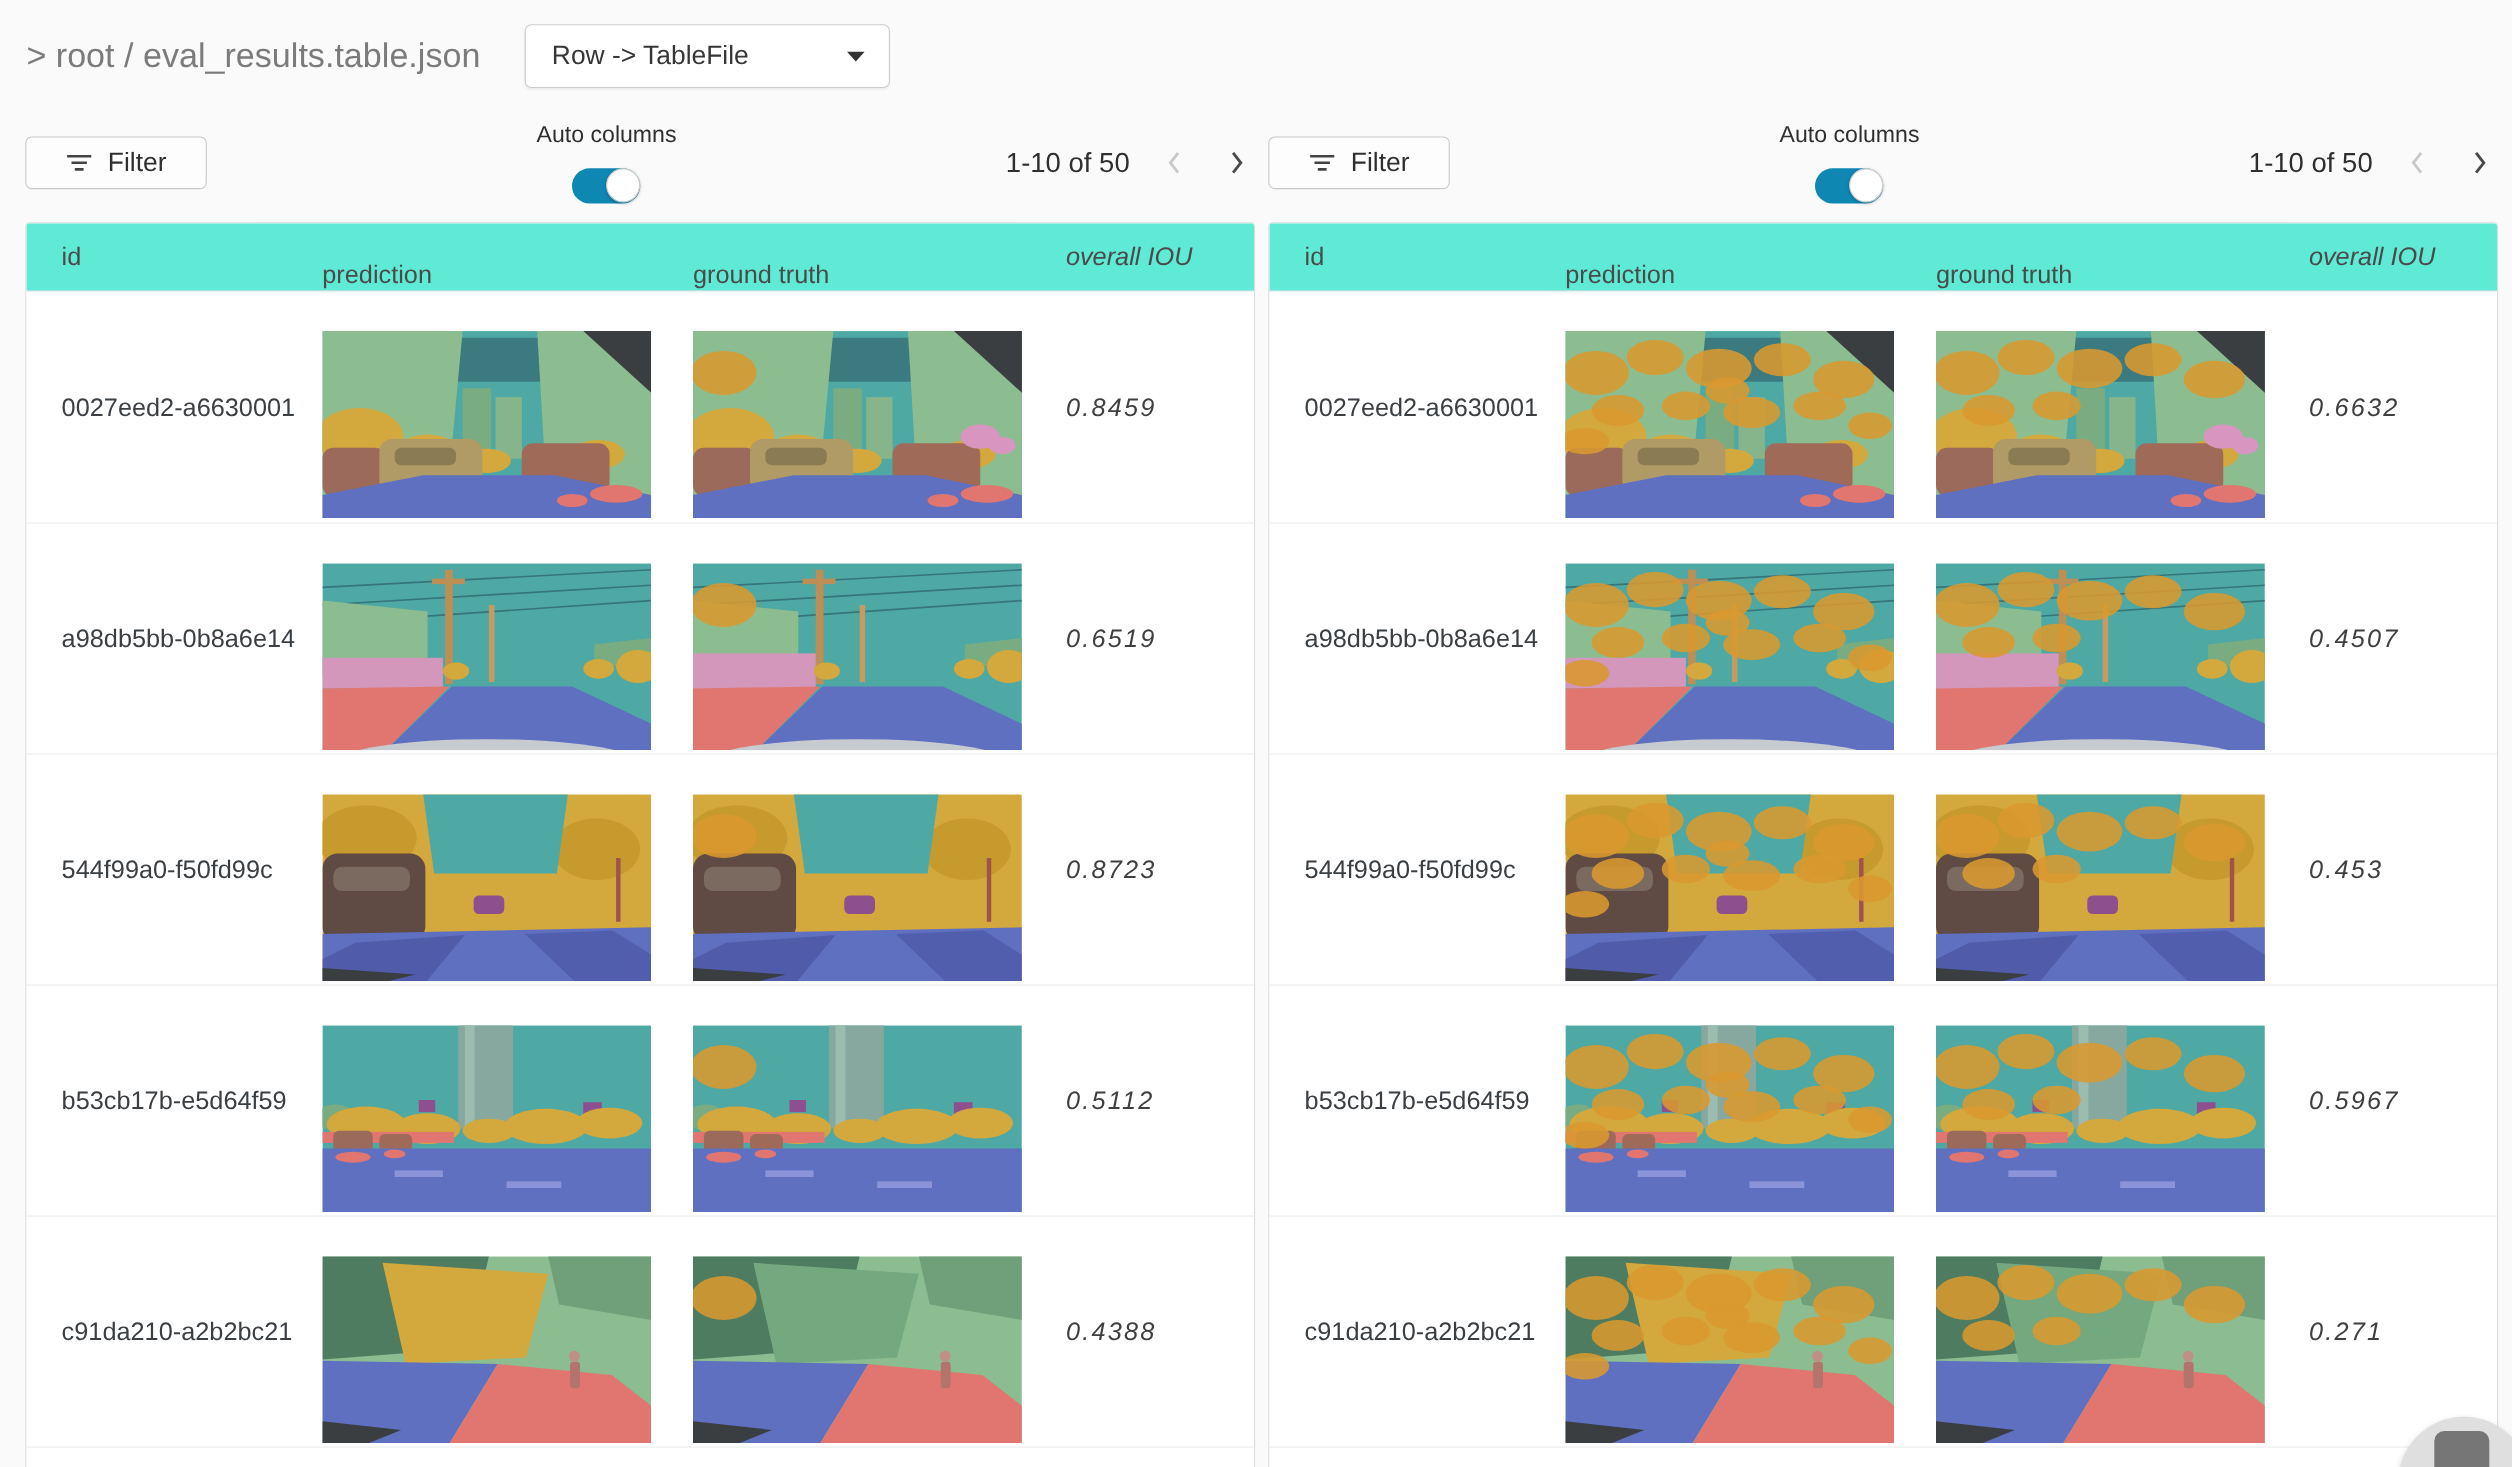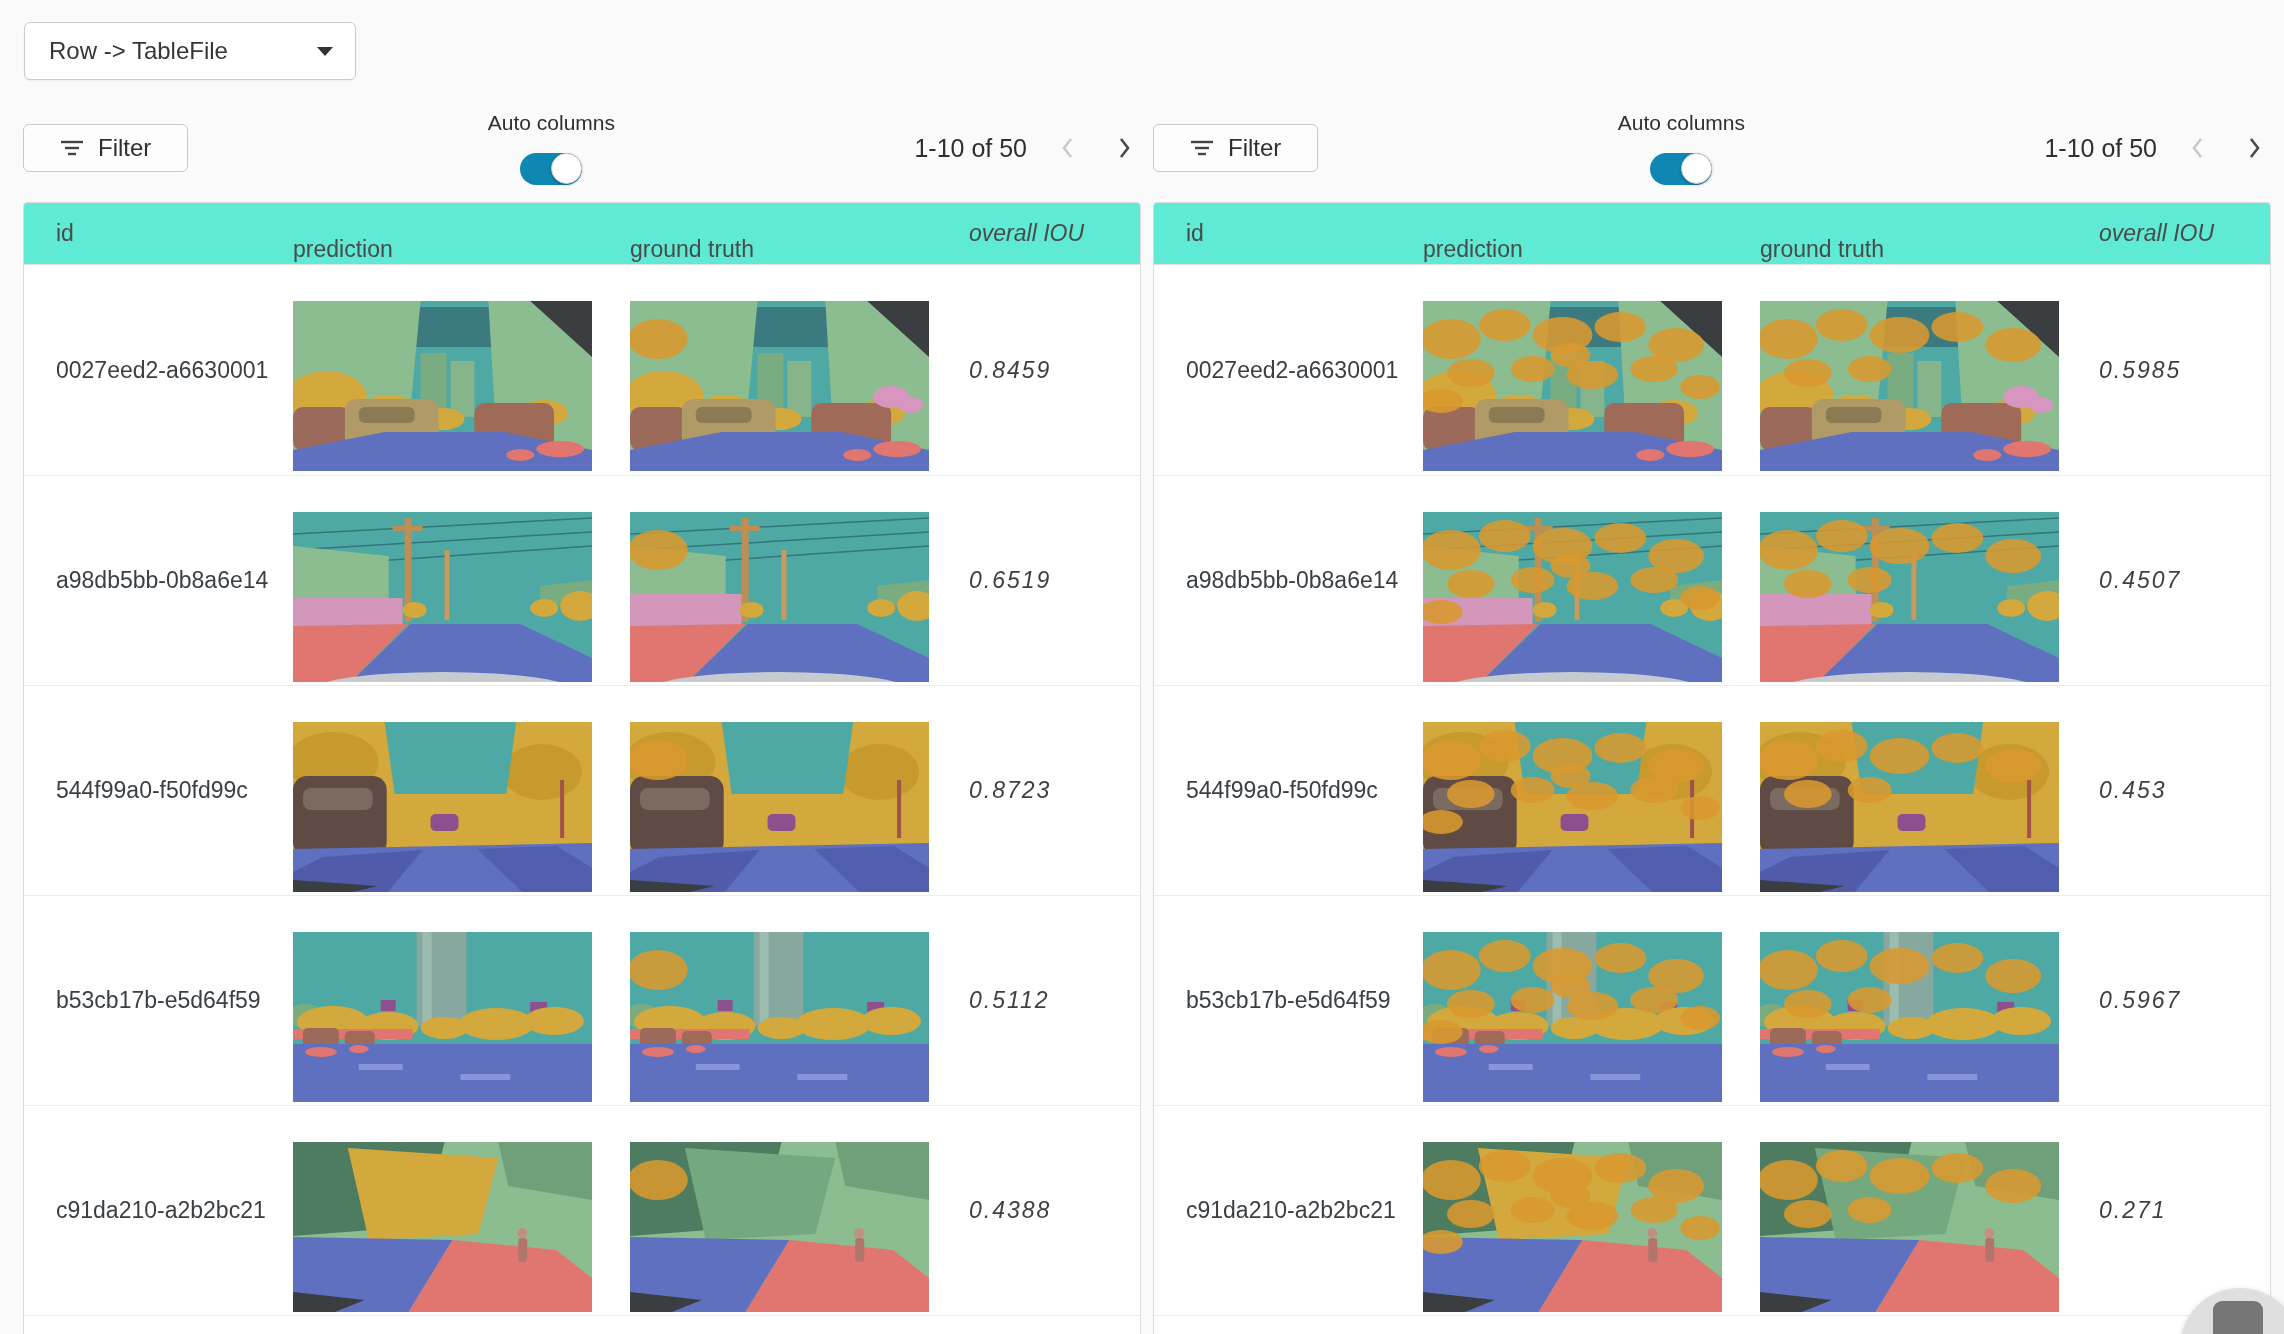--- a/index.html
+++ b/index.html
@@ -62,20 +62,21 @@
   .fab {
     position:absolute; left:2180px; top:1288px; width:120px; height:120px;
     border-radius:50%; background:#dfdfdf; box-shadow:0 2px 6px rgba(0,0,0,.15); cursor:pointer;
   }
   .fab-inner { position:absolute; left:33px; top:13px; width:50px; height:46px; border-radius:9px; background:#767676; }
 </style>
 </head>
 <body>
 
 <div class="topbar">
+  <div class="breadcrumb">&gt; root / eval_results.table.json</div>
   <div class="row-selector">
     <span>Row -&gt; TableFile</span>
     <span class="caret-down"></span>
   </div>
 </div>
 
 <div class="panels">
 
   <div class="panel">
     <div class="panel-controls">
@@ -464,21 +465,21 @@
                 <ellipse cx="28" cy="38" rx="30" ry="20" fill="#d9992f" opacity="0.88"></ellipse>
                 <ellipse cx="82" cy="24" rx="26" ry="16" fill="#d9992f" opacity="0.88"></ellipse>
                 <ellipse cx="140" cy="34" rx="30" ry="18" fill="#d9992f" opacity="0.88"></ellipse>
                 <ellipse cx="198" cy="26" rx="26" ry="15" fill="#d9992f" opacity="0.88"></ellipse>
                 <ellipse cx="254" cy="44" rx="28" ry="17" fill="#d9992f" opacity="0.88"></ellipse>
                 <ellipse cx="48" cy="72" rx="24" ry="14" fill="#d9992f" opacity="0.88"></ellipse>
                 <ellipse cx="110" cy="68" rx="22" ry="13" fill="#d9992f" opacity="0.88"></ellipse>
               </svg>
             </div>
           </div>
-        <div class="col-iou"><span class="cell-iou">0.5985</span></div>
+        <div class="col-iou"><span class="cell-iou">0.6632</span></div>
       </div>
       <div class="trow">
         <div class="col-id"><span class="cell-id">a98db5bb-0b8a6e14</span></div>
         <div class="col-img">
             <div class="seg-img">
               <svg viewBox="0 0 300 170" preserveAspectRatio="none">
                 <rect x="0" y="0" width="300" height="170" fill="#4ea9a4"></rect>
                 <line x1="0" y1="22" x2="300" y2="6" stroke="#35757b" stroke-width="1.5"></line>
                 <line x1="0" y1="38" x2="300" y2="20" stroke="#35757b" stroke-width="1.5"></line>
                 <line x1="40" y1="52" x2="300" y2="34" stroke="#35757b" stroke-width="1.5"></line>

